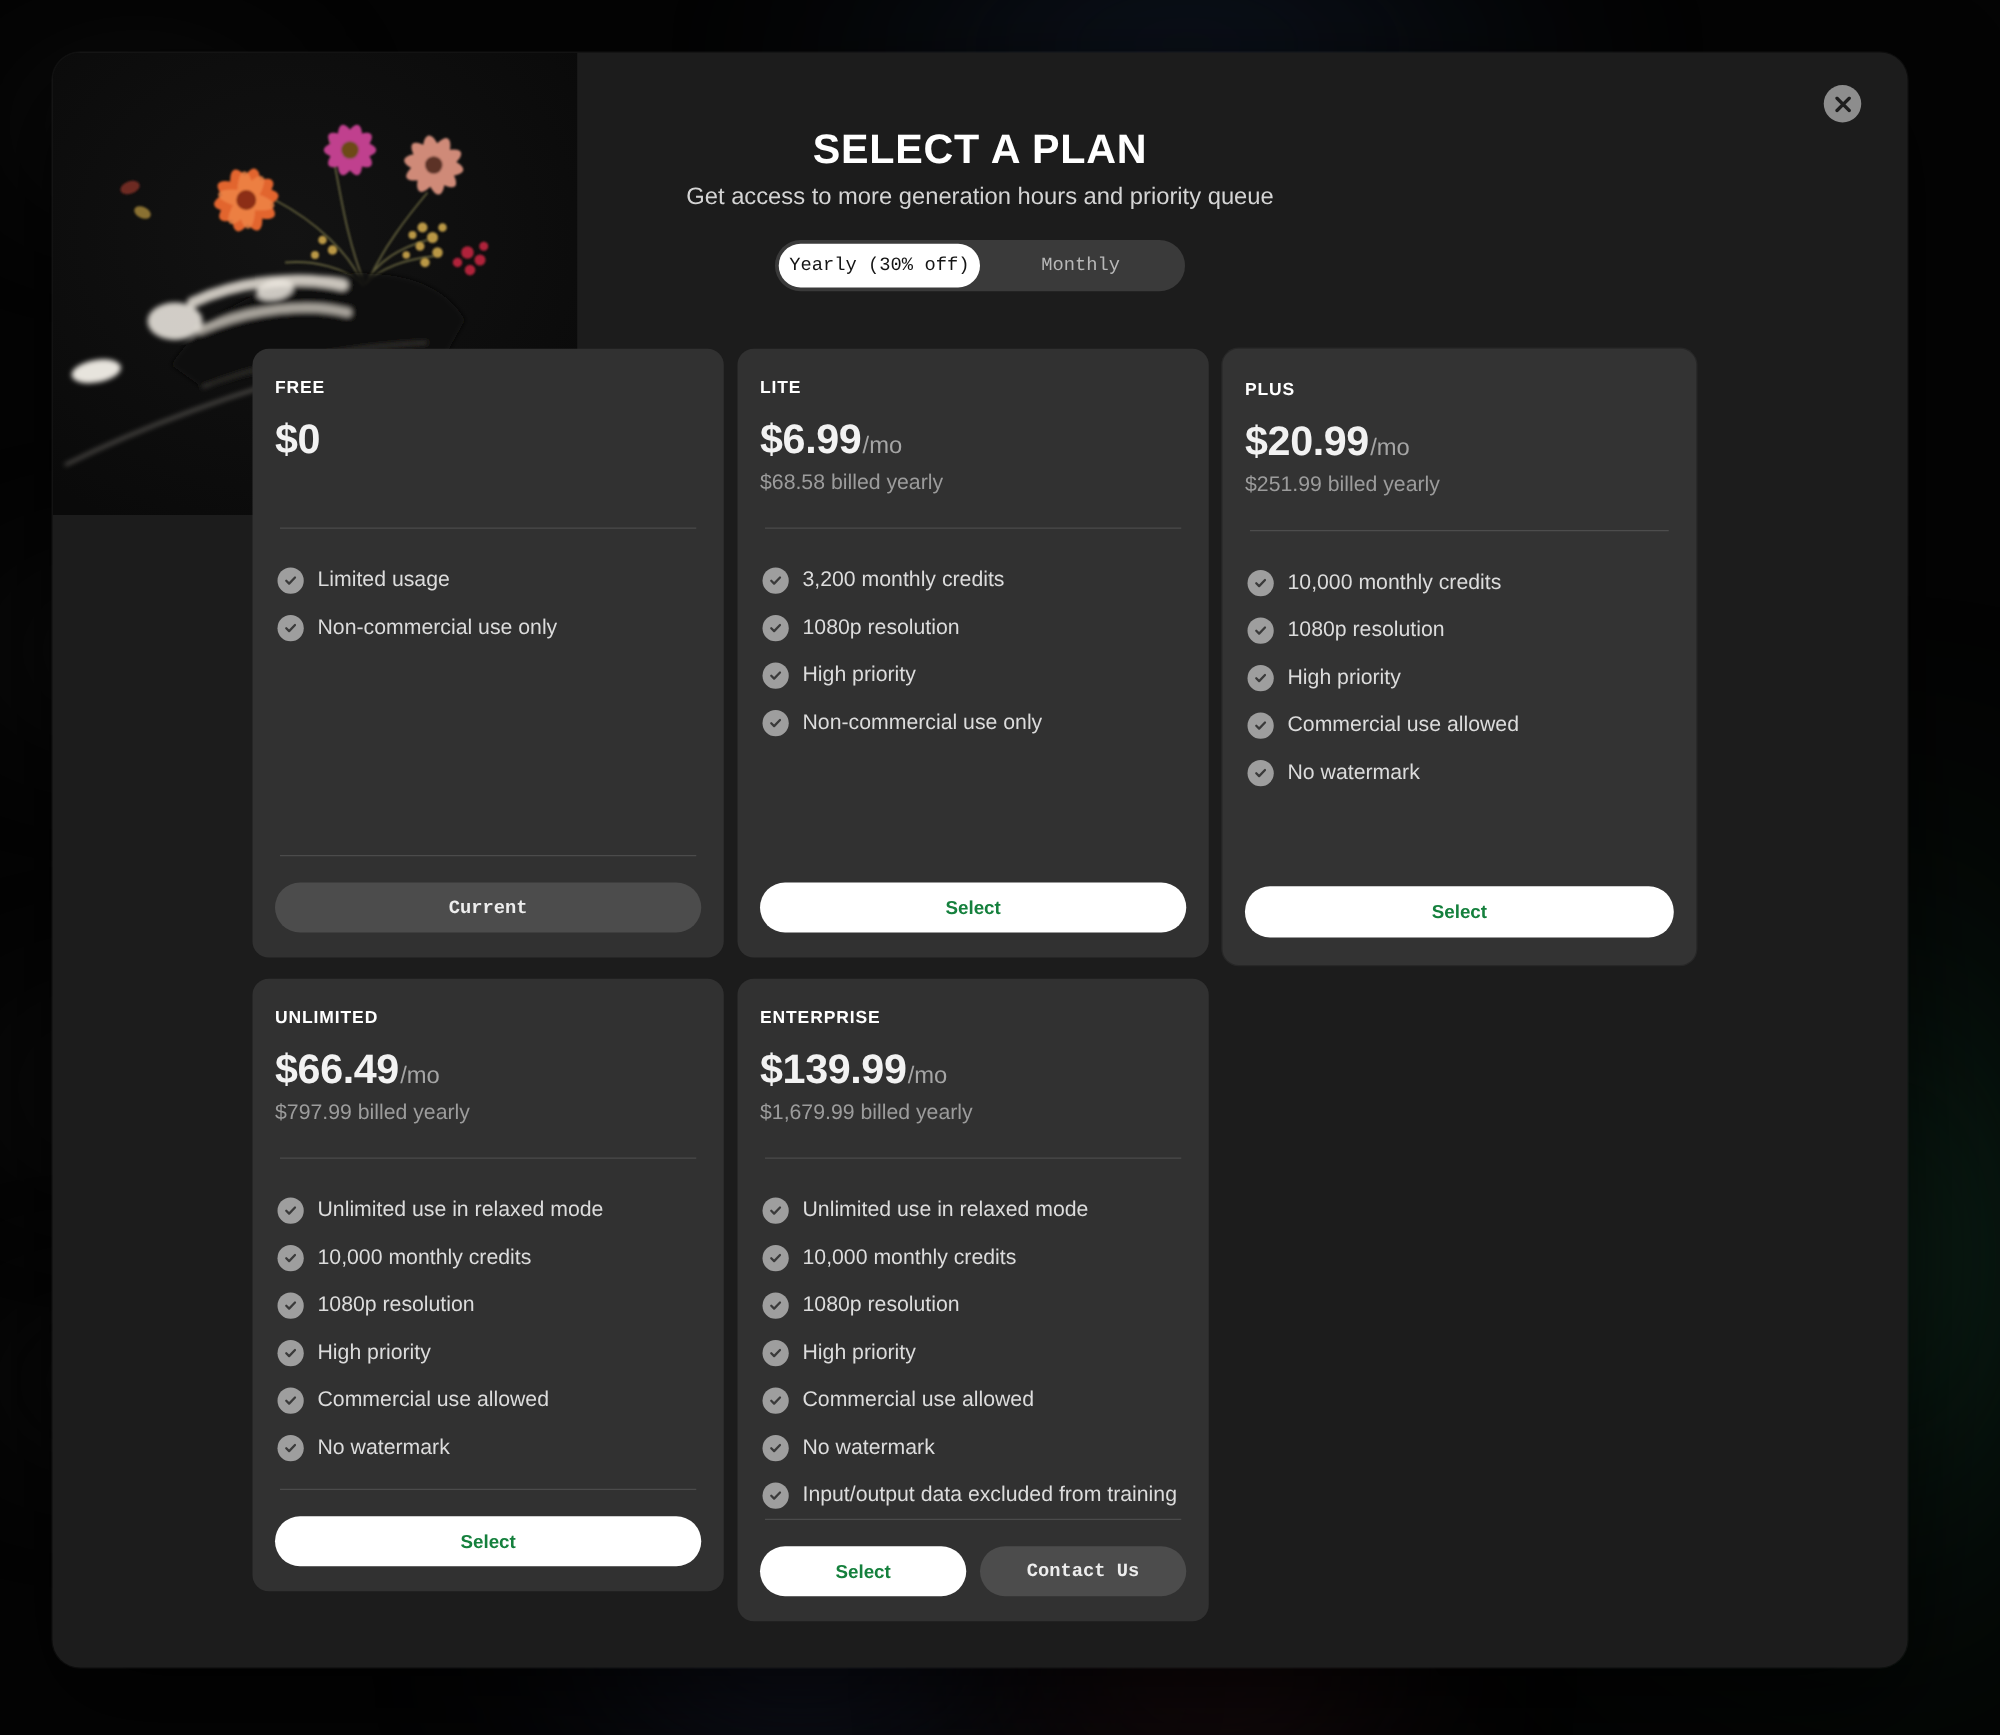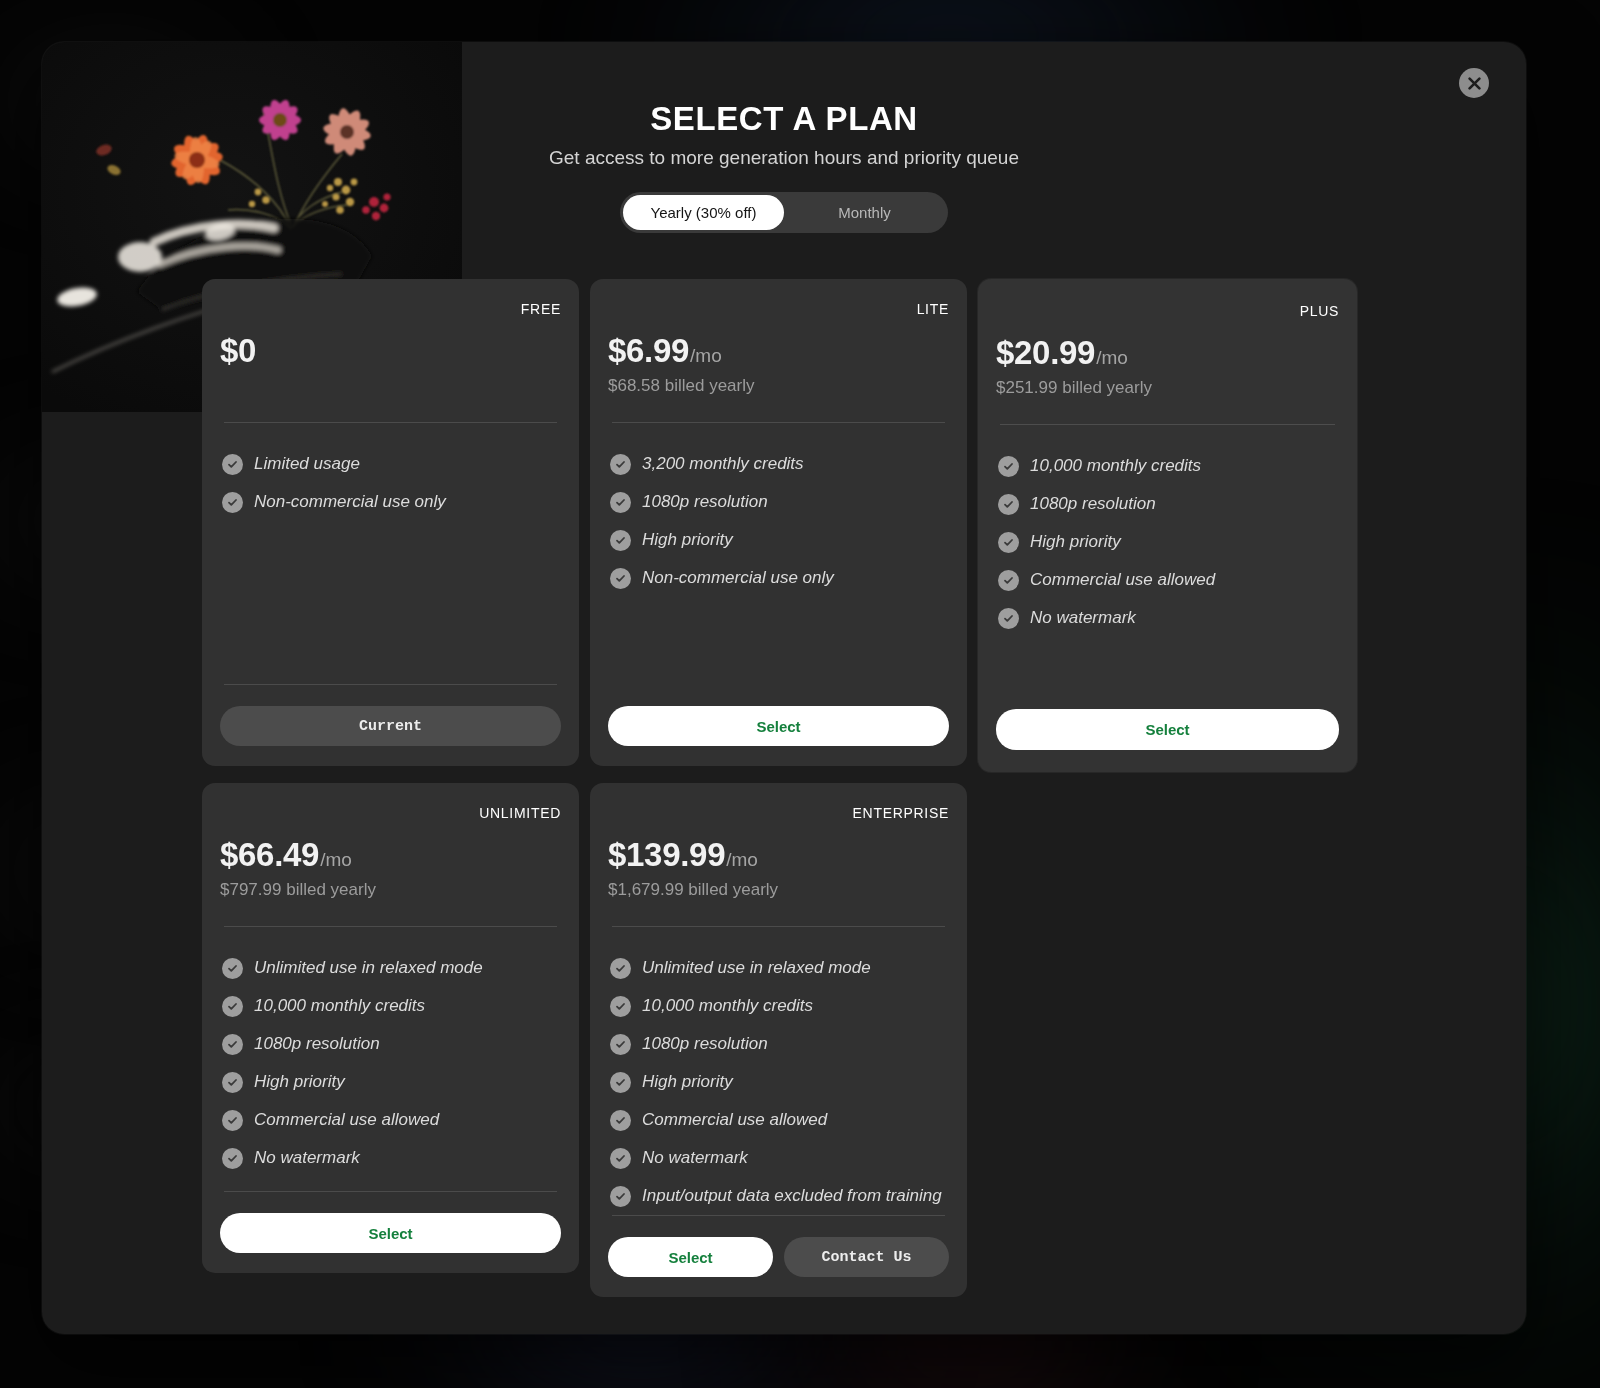--- a/index.html
+++ b/index.html
@@ -97,20 +97,21 @@
 
   .billing-toggle {
     margin: 23px auto 0;
     width: 328px; height: 41px;
     background: #3a3a3a;
     border-radius: 21px;
     display: flex;
     align-items: flex-end;
     padding: 3px;
     position: relative;
+    font-family: Liberation Mono, monospace;
   }
   .toggle-opt {
     flex: 1;
     height: 35px;
     border-radius: 18px;
     display: flex; align-items: center; justify-content: center;
     font-size: 15px;
     color: #b8b8b8;
     cursor: pointer;
     user-select: none;
@@ -144,25 +145,24 @@
   .card.featured {
     width: 379px;
     padding-top: 24px;
     padding-bottom: 22px;
     background: #333333;
     box-shadow: 0 0 0 1px rgba(255,255,255,0.05);
   }
 
   .card-name {
     font-size: 14px;
-    font-weight: 400;
+    font-weight: 700;
     color: #ffffff;
     letter-spacing: 0.7px;
     margin-bottom: 17px;
-    text-align: right;
   }
   .price-row {
     display: flex;
     align-items: baseline;
     line-height: 1;
   }
   .price {
     font-size: 33px;
     font-weight: 700;
     color: #f2f2f2;
@@ -196,21 +196,20 @@
   .check {
     flex: 0 0 auto;
     width: 21px; height: 21px;
     border-radius: 50%;
     background: #9e9e9e;
     display: flex; align-items: center; justify-content: center;
   }
   .feature-text {
     font-size: 17px;
     color: #dcdcdc;
-    font-style: italic;
   }
 
   .card-footer { margin-top: auto; }
   .btn-row { display: flex; gap: 11px; margin-top: 21px; }
   .btn {
     flex: 1;
     height: 40px;
     border: none;
     border-radius: 20px;
     font-size: 15px;

